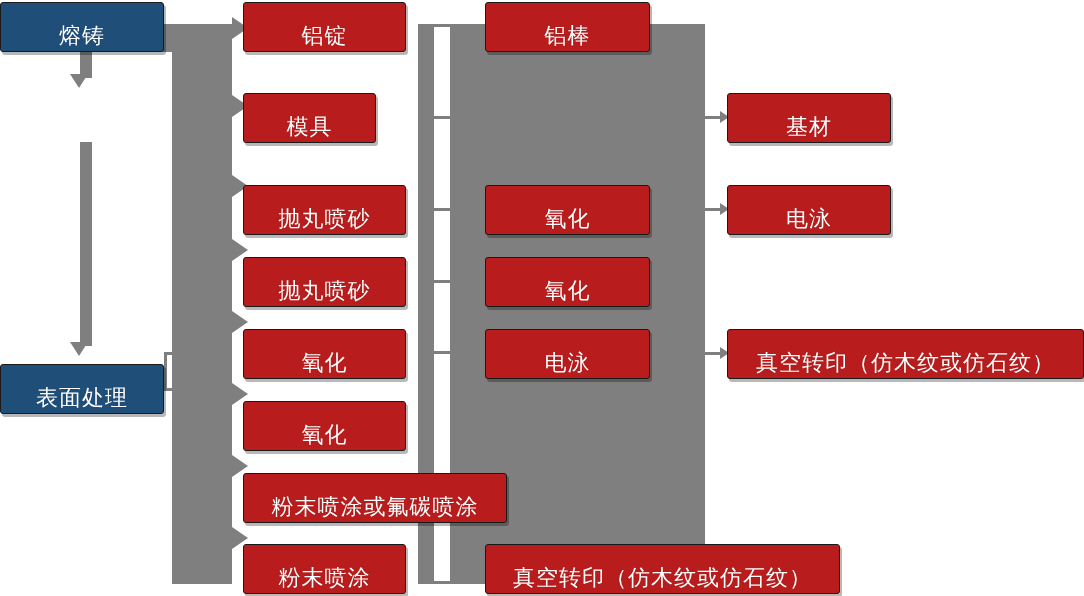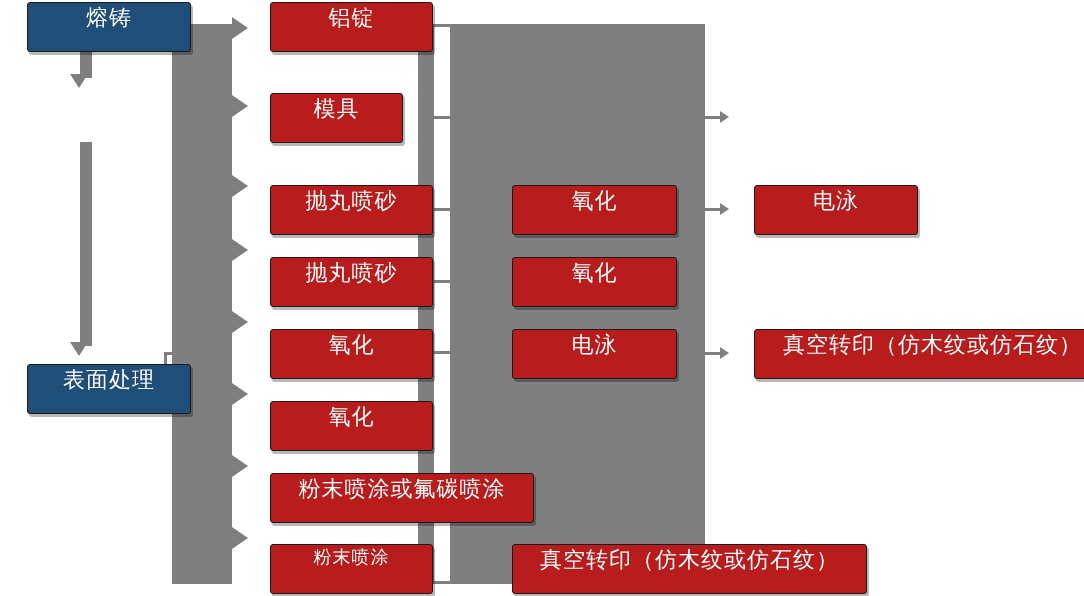--- a/index.html
+++ b/index.html
@@ -59,31 +59,30 @@
     position: absolute;
     background: #7F7F7F;
     z-index: 2;
   }
 
   
   .node {
     position: absolute;
     box-sizing: border-box;
     display: flex;
-    align-items: flex-start;
+    align-items: flex-end;
     justify-content: center;
     color: #ffffff;
     border: 1px solid #1a1a1a;
     border-radius: 3px;
     z-index: 5;
     white-space: nowrap;
     letter-spacing: 1px;
     box-shadow: 2px 3px 0 rgba(0,0,0,0.28);
     text-shadow: 0 0 1px rgba(0,0,0,0.25);
-    margin-left: 27px;
   }
   .node.dark  { background: #1F4E79; }
   .node.blue  { background: #b91c1c; }
   .node .label { pointer-events: none; }
 </style>
 </head>
 <body>
 
 <div id="canvas">
 
@@ -157,37 +156,43 @@
   </div>
   <div class="node blue" style="left:243px; top:329px; width:163px; height:50px; font-size:22px;">
     <span class="label">氧化</span>
   </div>
   <div class="node blue" style="left:243px; top:401px; width:163px; height:50px; font-size:22px;">
     <span class="label">氧化</span>
   </div>
   <div class="node blue" style="left:243px; top:473px; width:264px; height:50px; font-size:22px;">
     <span class="label">粉末喷涂或氟碳喷涂</span>
   </div>
-  <div class="node blue" style="left:243px; top:544px; width:163px; height:50px; font-size:18px;">
+  <div class="node blue" style="left:243px; top:544px; width:163px; height:50px; font-size:22px;">
     <span class="label">粉末喷涂</span>
   </div>
 
+  <div class="node blue" style="left:485px; top:2px; width:165px; height:50px; font-size:22px;">
+    <span class="label">铝棒</span>
+  </div>
   <div class="node blue" style="left:485px; top:185px; width:165px; height:50px; font-size:22px;">
     <span class="label">氧化</span>
   </div>
   <div class="node blue" style="left:485px; top:257px; width:165px; height:50px; font-size:22px;">
     <span class="label">氧化</span>
   </div>
   <div class="node blue" style="left:485px; top:329px; width:165px; height:50px; font-size:22px;">
     <span class="label">电泳</span>
   </div>
   <div class="node blue" style="left:485px; top:544px; width:355px; height:50px; font-size:22px;">
     <span class="label">真空转印（仿木纹或仿石纹）</span>
   </div>
 
+  <div class="node blue" style="left:727px; top:93px; width:164px; height:50px; font-size:22px;">
+    <span class="label">基材</span>
+  </div>
   <div class="node blue" style="left:727px; top:185px; width:164px; height:50px; font-size:22px;">
     <span class="label">电泳</span>
   </div>
   <div class="node blue" style="left:727px; top:329px; width:357px; height:50px; font-size:22px;">
     <span class="label">真空转印（仿木纹或仿石纹）</span>
   </div>
 
 </div>
 
 </body></html>

